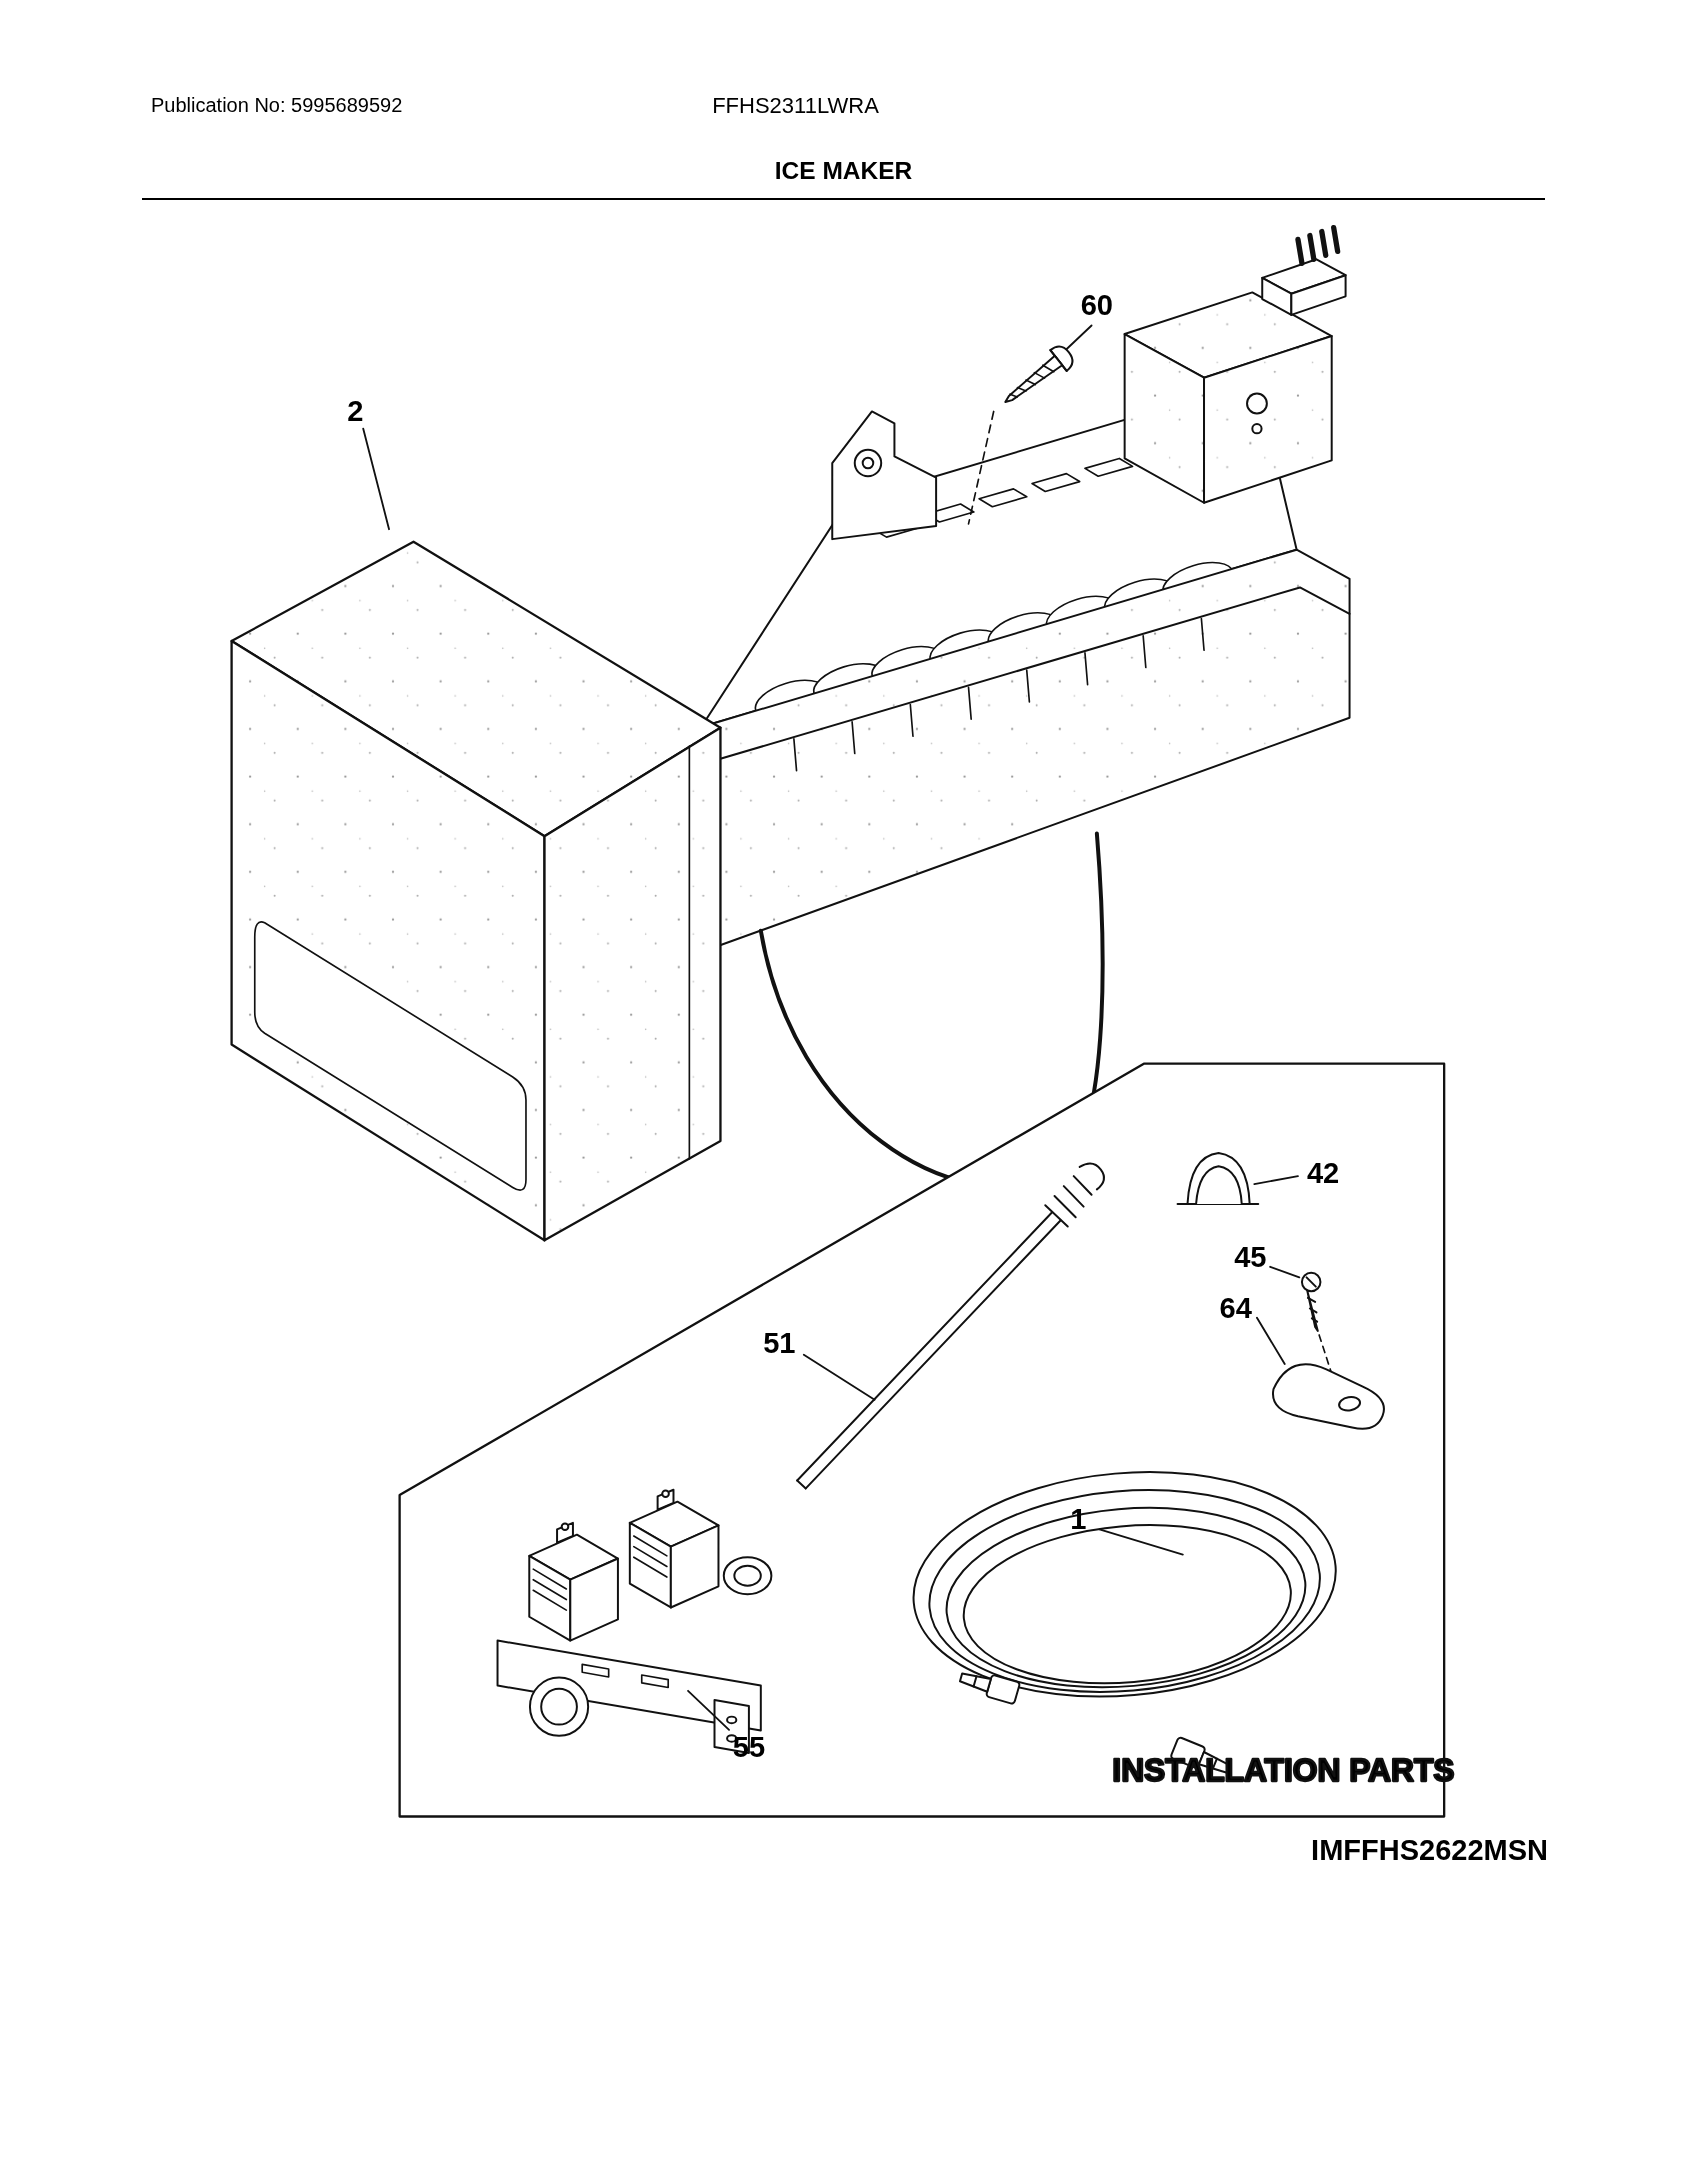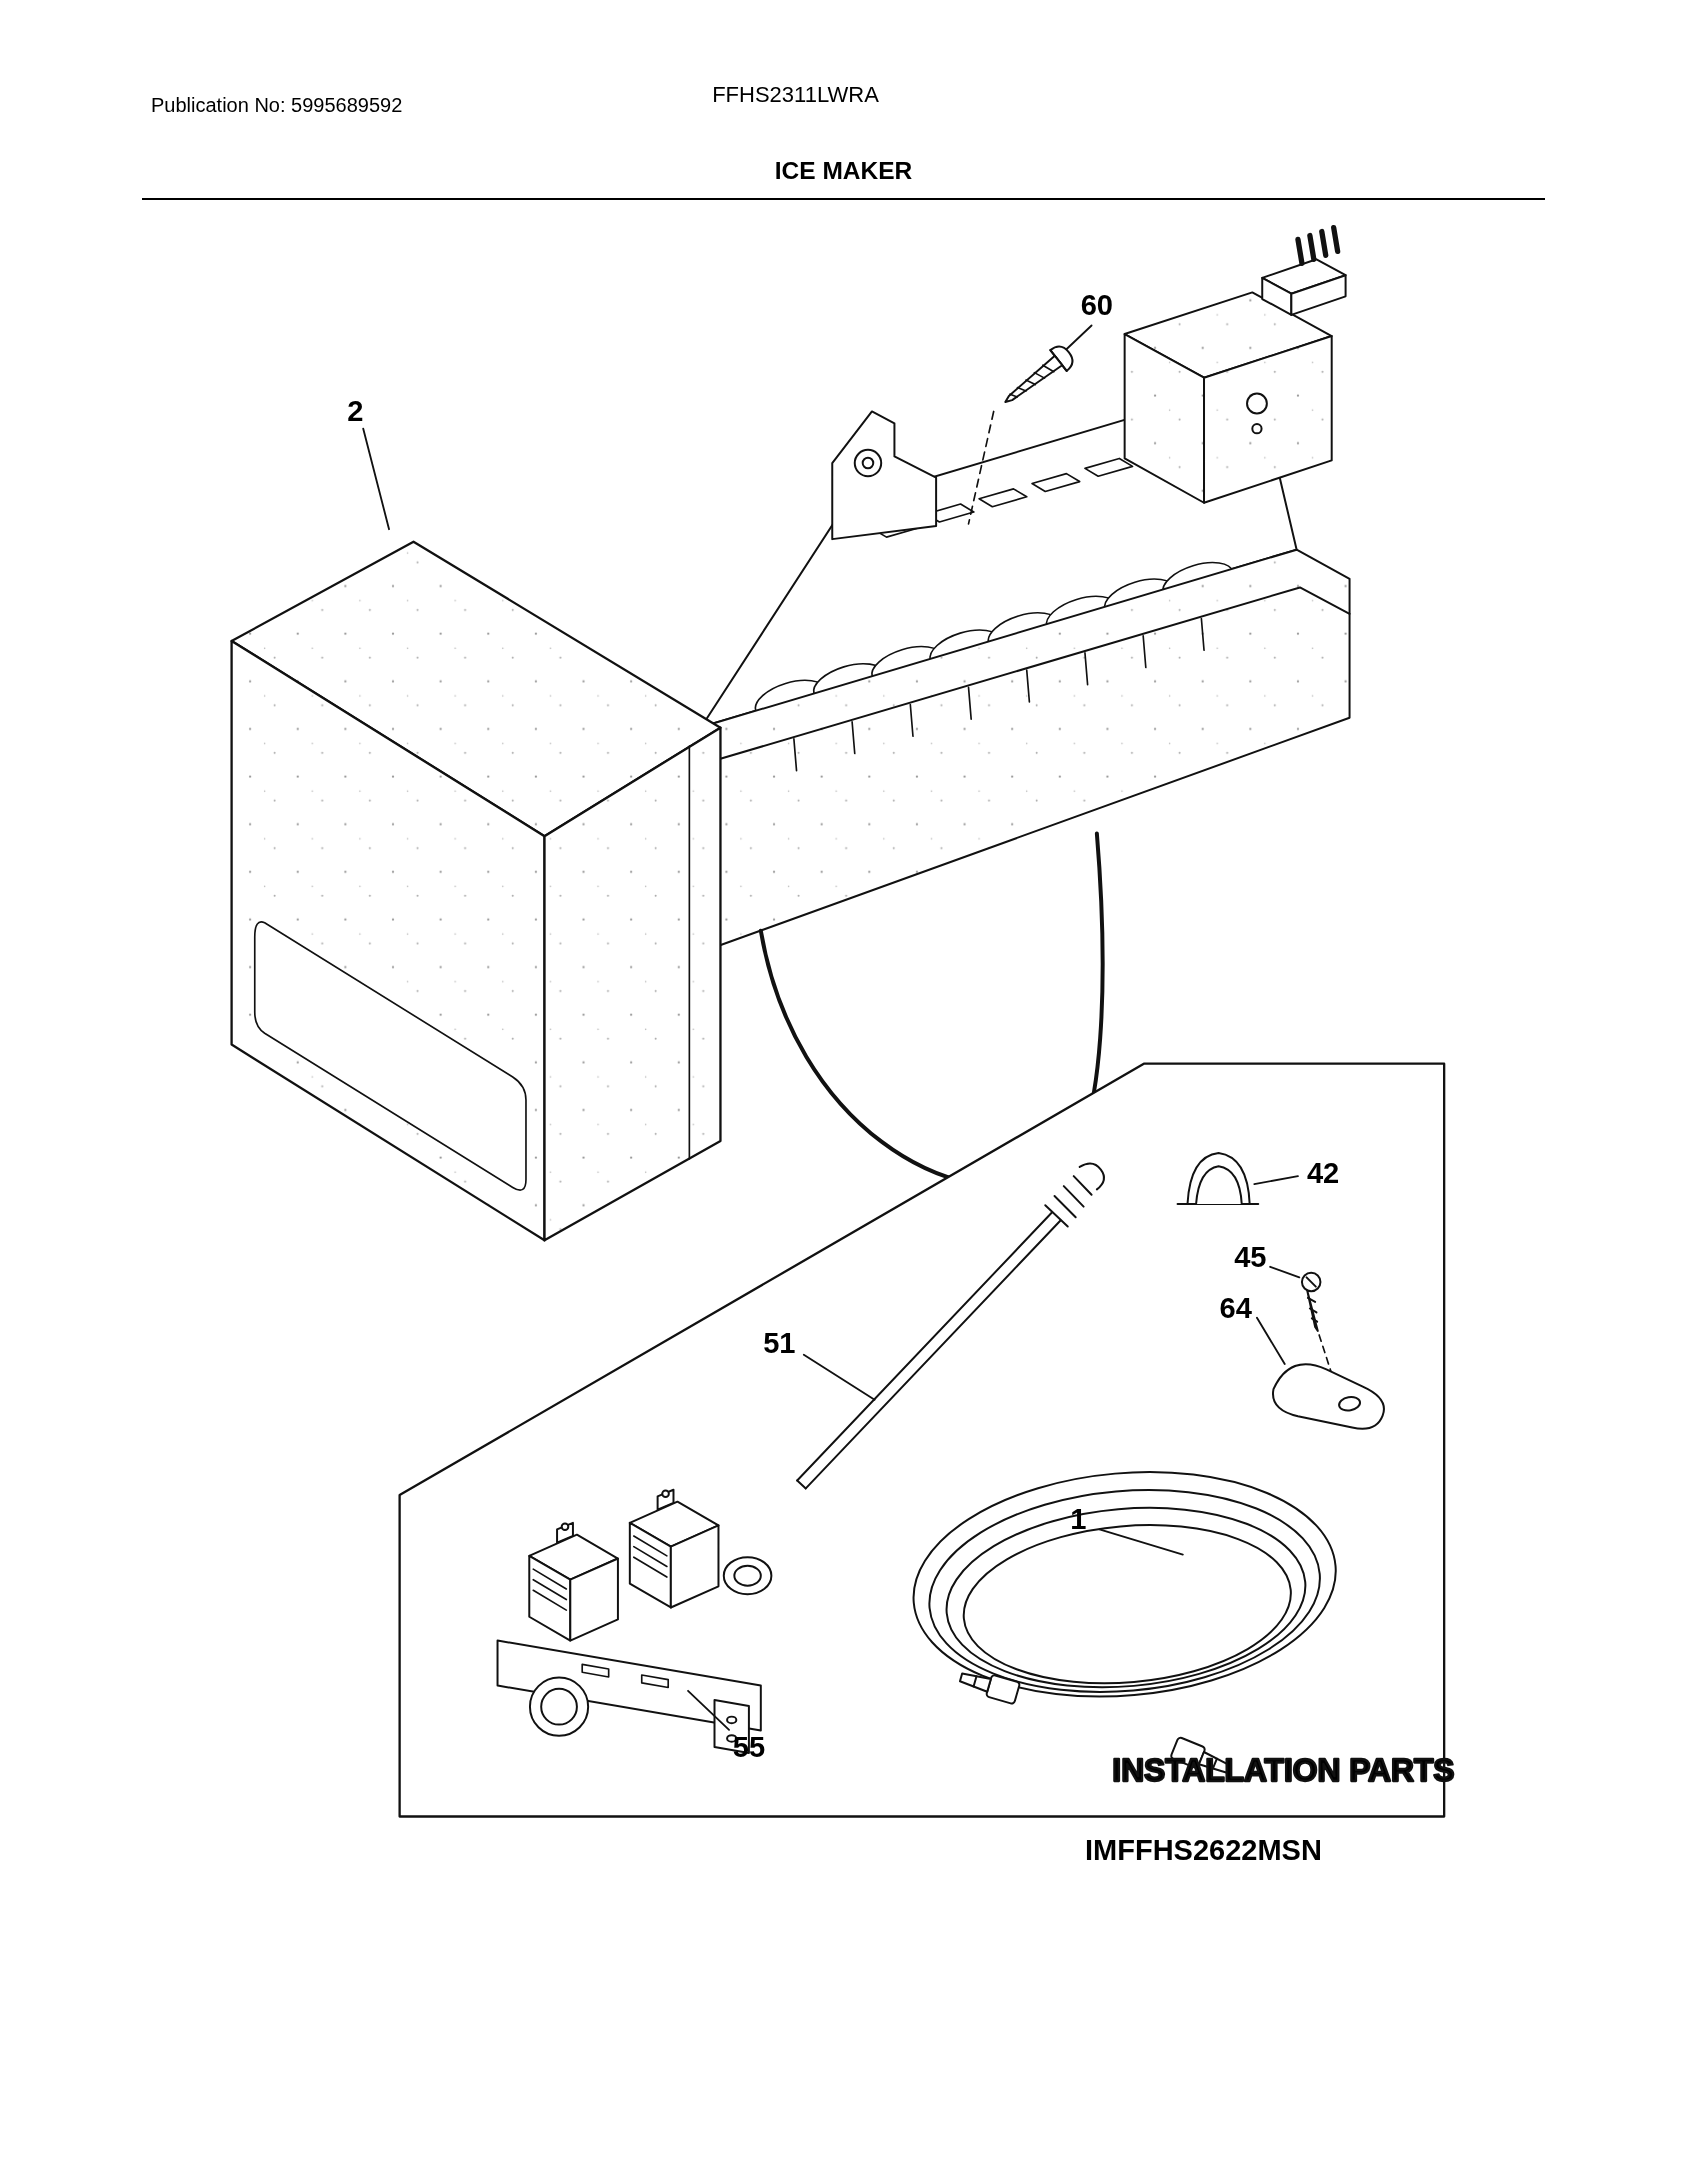--- a/index.html
+++ b/index.html
@@ -18,21 +18,21 @@
   .pub-no {
     position: absolute;
     left: 151px;
     top: 94px;
     font-size: 20px;
     color: #000;
   }
   .model-no {
     position: absolute;
     left: 0;
-    top: 82px;
+    top: 93px;
     width: 1591px;
     text-align: center;
     font-size: 22px;
     color: #000;
   }
   .page-title {
     position: absolute;
     left: 0;
     top: 157px;
     width: 1687px;
@@ -46,21 +46,21 @@
     left: 142px;
     top: 198px;
     width: 1403px;
     border-top: 2px solid #000;
   }
   .kit-number {
     position: absolute;
     left: 1085px;
     top: 1834px;
     width: 463px;
-    text-align: left;
+    text-align: right;
     font-size: 29px;
     font-weight: bold;
     color: #000;
   }
   svg { position: absolute; left: 0; top: 0; }
   svg text.callout {
     font-family: "Liberation Sans", sans-serif;
     font-size: 44px;
     font-weight: bold;
     fill: #000;

